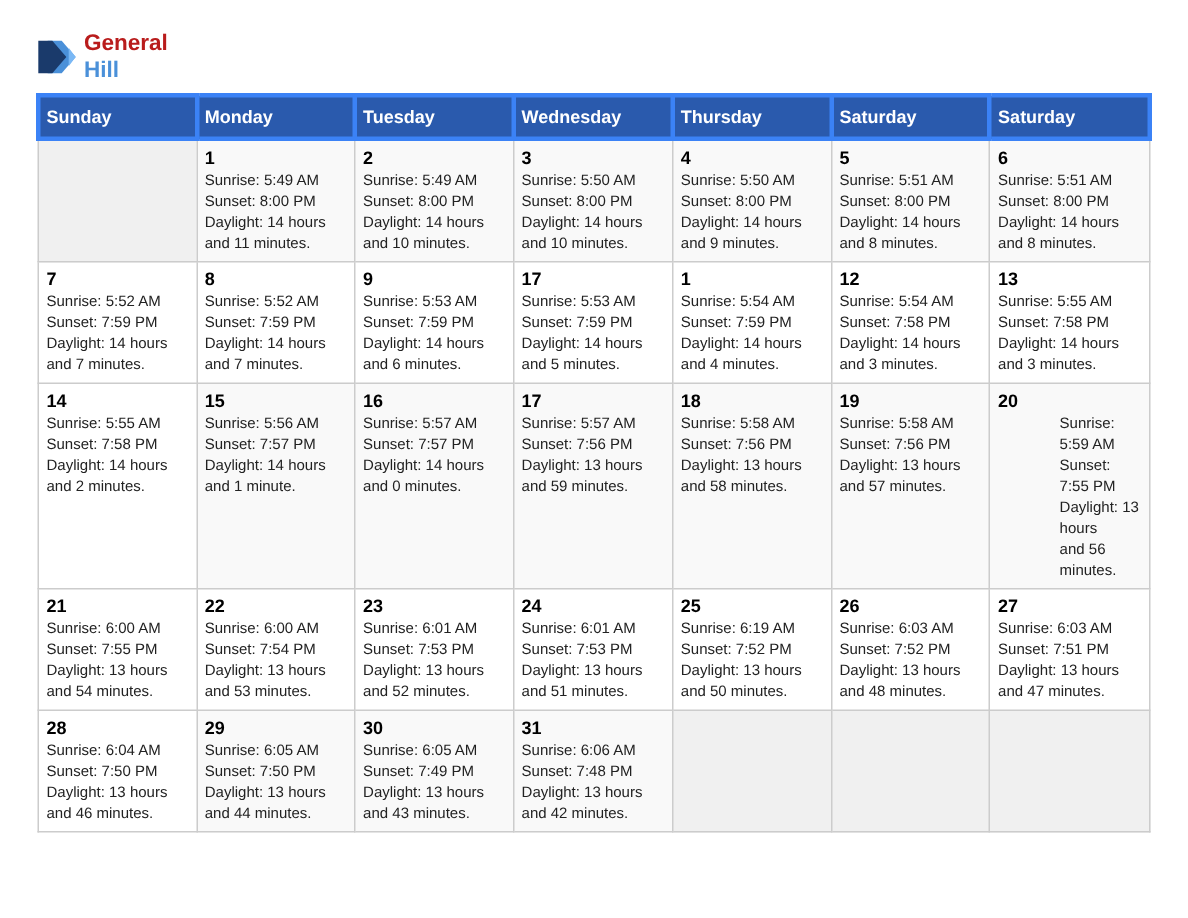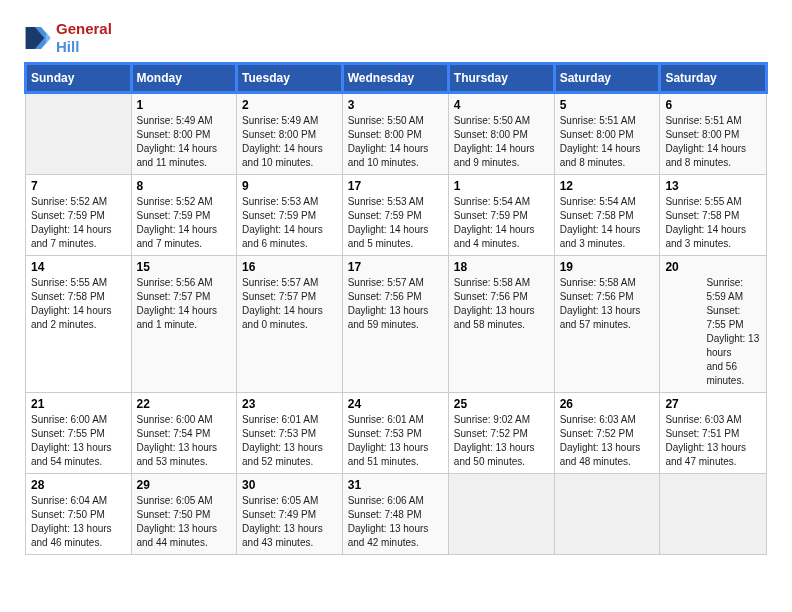--- a/index.html
+++ b/index.html
@@ -291,21 +291,21 @@
         </td>
         <td>
           <span class="day-number">24</span>
           <div class="day-info" style="white-space: pre-line;">Sunrise: 6:01 AM
 Sunset: 7:53 PM
 Daylight: 13 hours
 and 51 minutes.</div>
         </td>
         <td>
           <span class="day-number">25</span>
-          <div class="day-info" style="white-space: pre-line;">Sunrise: 9:02 AM
+          <div class="day-info" style="white-space: pre-line;">Sunrise: 6:19 AM
 Sunset: 7:52 PM
 Daylight: 13 hours
 and 50 minutes.</div>
         </td>
         <td>
           <span class="day-number">26</span>
           <div class="day-info" style="white-space: pre-line;">Sunrise: 6:03 AM
 Sunset: 7:52 PM
 Daylight: 13 hours
 and 48 minutes.</div>

